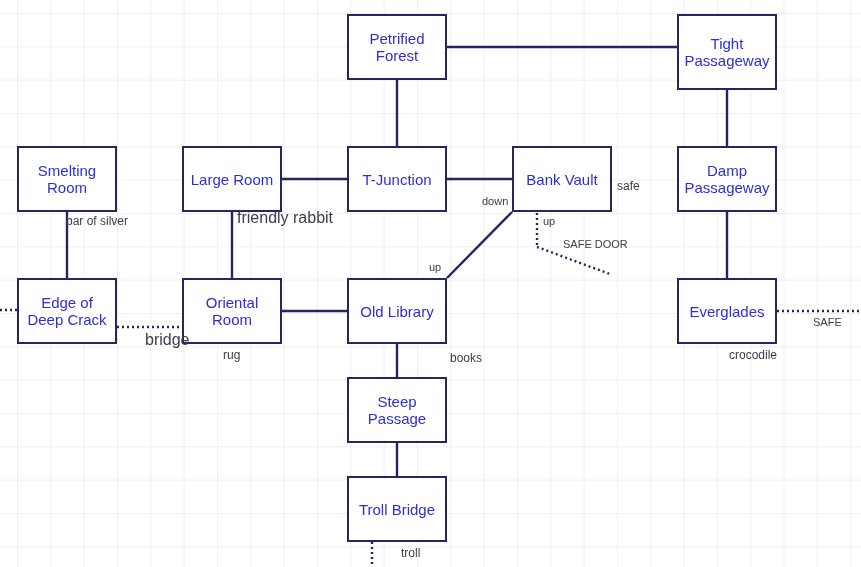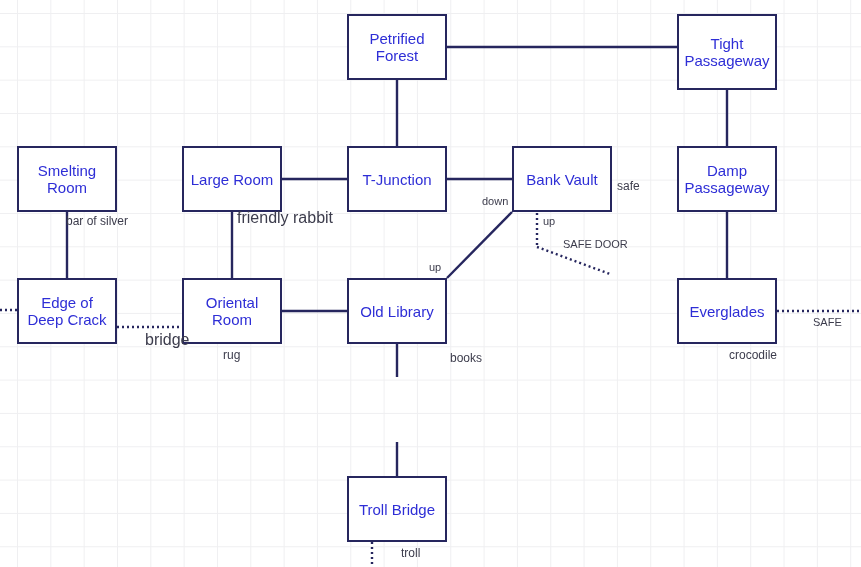--- a/index.html
+++ b/index.html
@@ -88,20 +88,24 @@
     <div class="room" style="left: 182px; top: 278px; width: 100px; height: 66px;">
       <span>Oriental</span>
       <span>Room</span>
     </div>
     <div class="room" style="left: 347px; top: 278px; width: 100px; height: 66px;">
       <span>Old Library</span>
     </div>
     <div class="room" style="left: 677px; top: 278px; width: 100px; height: 66px;">
       <span>Everglades</span>
     </div>
+    <div class="room" style="left: 347px; top: 377px; width: 100px; height: 66px;">
+      <span>Steep</span>
+      <span>Passage</span>
+    </div>
     <div class="room" style="left: 347px; top: 476px; width: 100px; height: 66px;">
       <span>Troll Bridge</span>
     </div>
     <div class="maplabel" style="left: 66px; top: 215px; font-size: 12px;">bar of silver</div>
     <div class="maplabel" style="left: 237px; top: 210px; font-size: 16px;">friendly rabbit</div>
     <div class="maplabel" style="left: 482px; top: 196px; font-size: 11px;">down</div>
     <div class="maplabel" style="left: 617px; top: 180px; font-size: 12px;">safe</div>
     <div class="maplabel" style="left: 543px; top: 216px; font-size: 11px;">up</div>
     <div class="maplabel" style="left: 563px; top: 239px; font-size: 11px;">SAFE DOOR</div>
     <div class="maplabel" style="left: 429px; top: 262px; font-size: 11px;">up</div>

